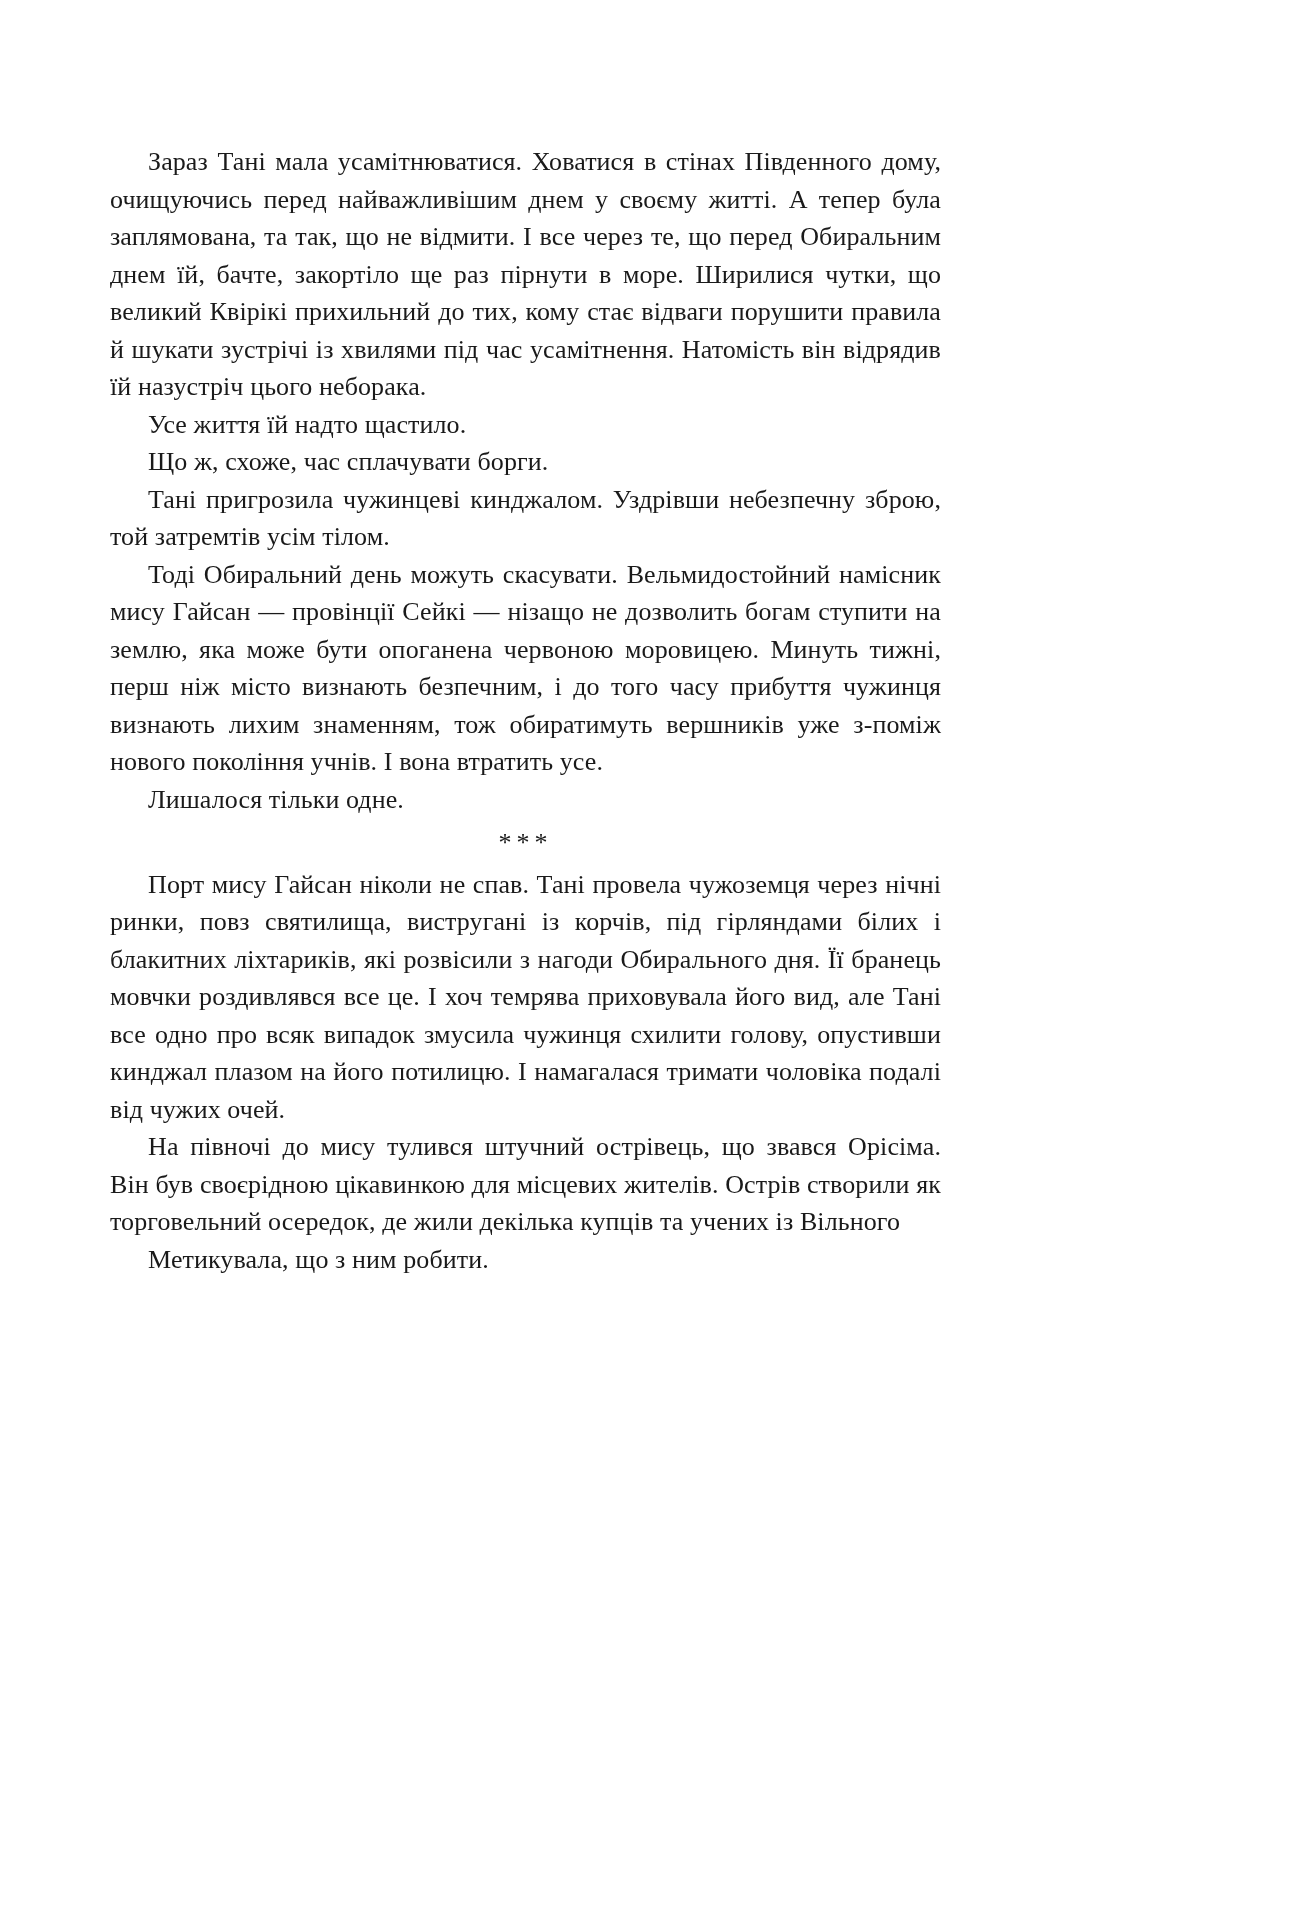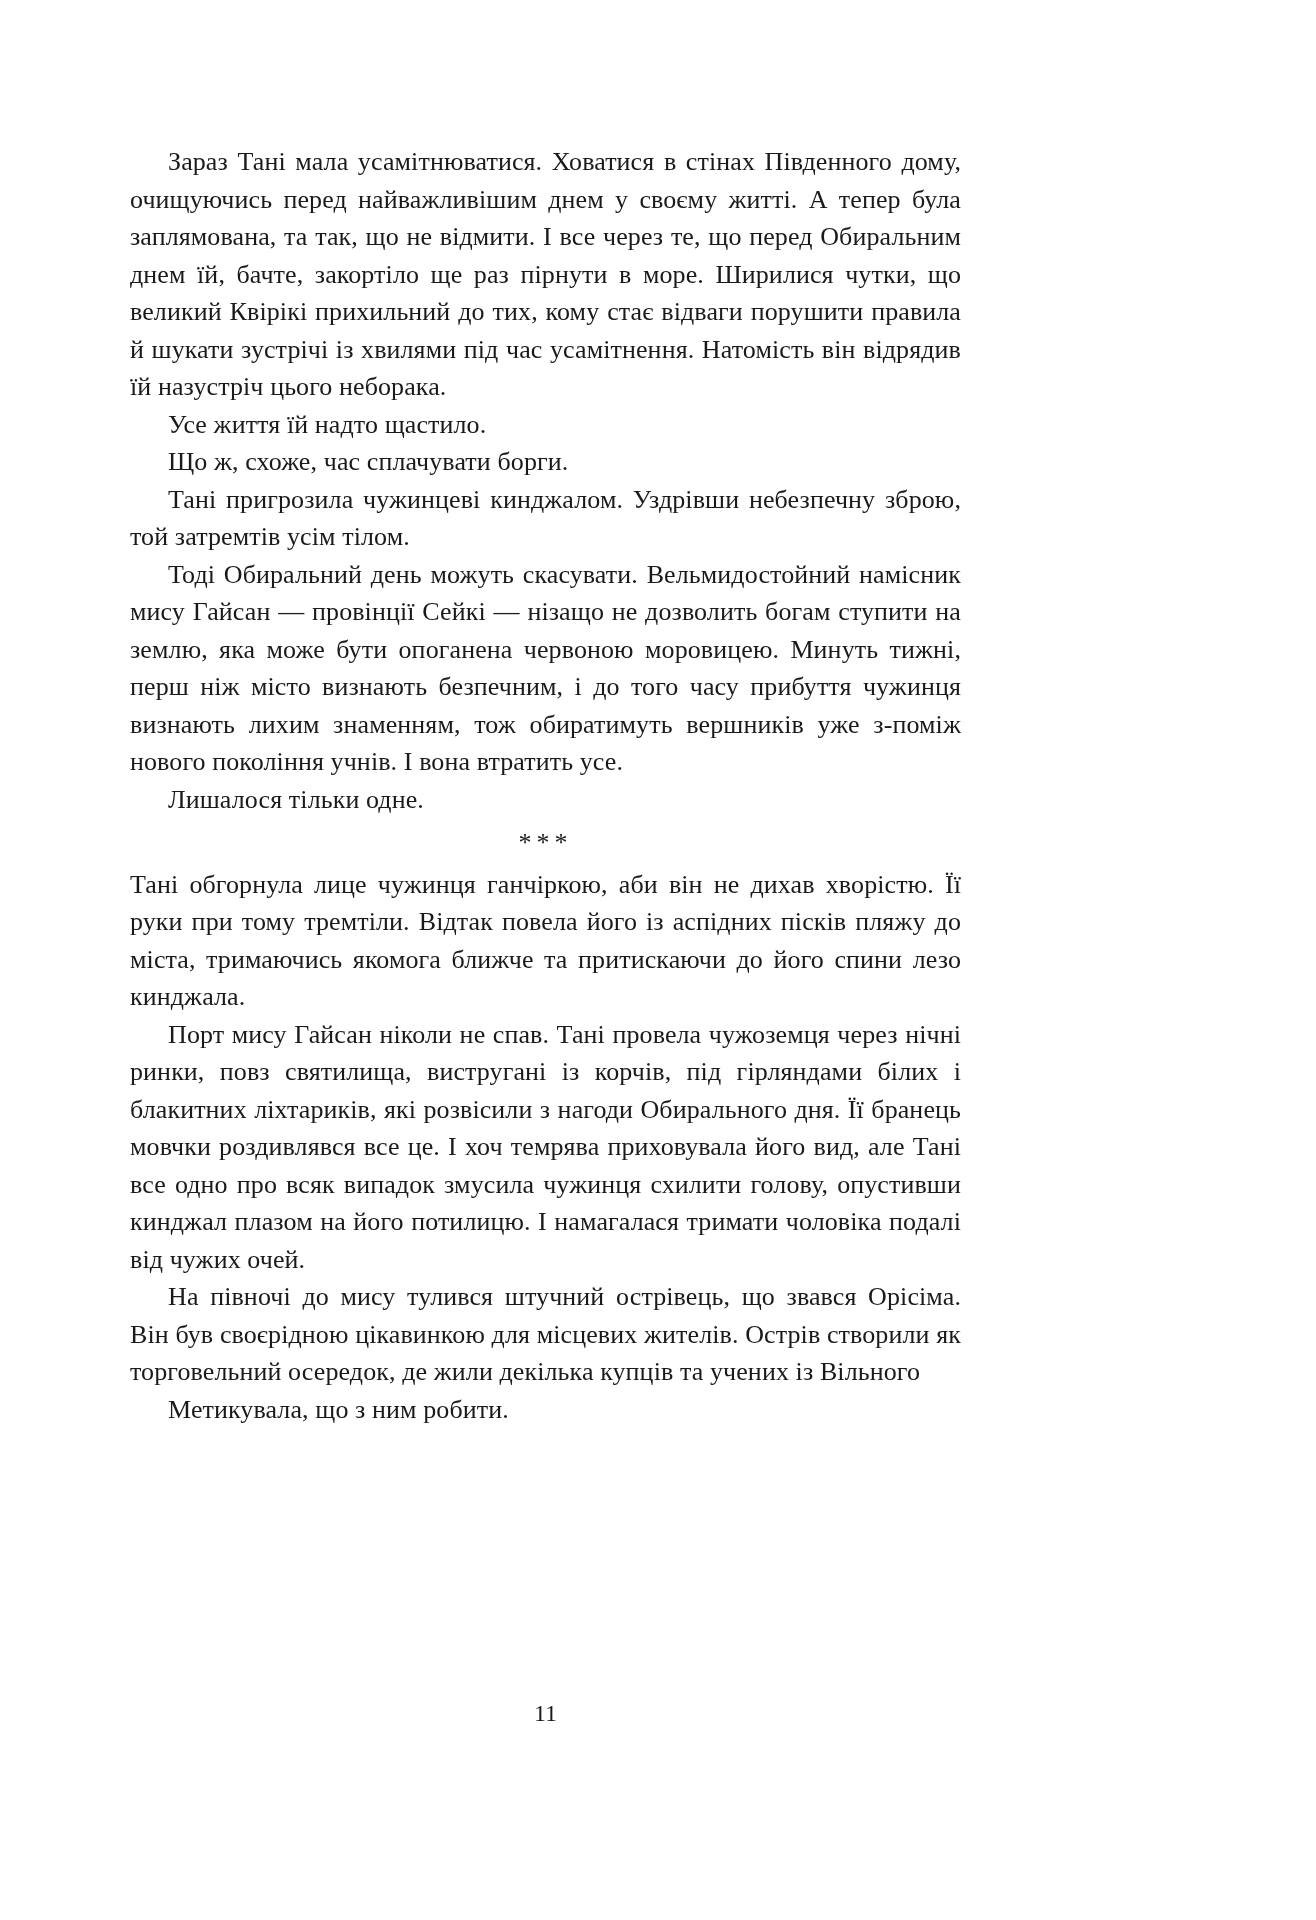--- a/index.html
+++ b/index.html
@@ -11,21 +11,20 @@
   body {
     font-family: "Liberation Serif", "DejaVu Serif", serif;
     color: #1a1a1a;
     position: relative;
     overflow: hidden;
   }
   .page {
     position: absolute;
     inset: 0;
     background: #ffffff;
-    margin-left: 20px;
   }
   .text-block {
     position: absolute;
     left: 110px;
     top: 143px;
     width: 831px;
     font-size: 26px;
     line-height: 37.5px;
     text-align: justify;
     letter-spacing: 0.1px;
@@ -60,20 +59,18 @@
   <section class="text-block">
     <p class="para">Зараз Тані мала усамітнюватися. Ховатися в стінах Південного дому, очищуючись перед найважливішим днем у своєму житті. А тепер була заплямована, та так, що не відмити. І все через те, що перед Обиральним днем їй, бачте, закортіло ще раз пірнути в море. Ширилися чутки, що великий Квірікі прихильний до тих, кому стає відваги порушити правила й шукати зустрічі із хвилями під час усамітнення. Натомість він відрядив їй назустріч цього неборака.</p>
     <p class="para">Усе життя їй надто щастило.</p>
     <p class="para">Що ж, схоже, час сплачувати борги.</p>
     <p class="para">Тані пригрозила чужинцеві кинджалом. Уздрівши небезпечну зброю, той затремтів усім тілом.</p>
     <p class="para">Тоді Обиральний день можуть скасувати. Вельмидостойний намісник мису Гайсан — провінції Сейкі — нізащо не дозволить богам ступити на землю, яка може бути опоганена червоною моровицею. Минуть тижні, перш ніж місто визнають безпечним, і до того часу прибуття чужинця визнають лихим знаменням, тож обиратимуть вершників уже з-поміж нового покоління учнів. І вона втратить усе.</p>
     <p class="para">Лишалося тільки одне.</p>
 
     <div class="separator">***</div>
 
-    <p class="para noindent">Тані обгорнула лице чужинця ганчіркою, аби він не дихав хворістю. Її руки при тому тремтіли. Відтак повела його із аспідних пісків пляжу до міста, тримаючись якомога ближче та притискаючи до його спини лезо кинджала.</p>
     <p class="para">Порт мису Гайсан ніколи не спав. Тані провела чужоземця через нічні ринки, повз святилища, вистругані із корчів, під гірляндами білих і блакитних ліхтариків, які розвісили з нагоди Обирального дня. Її бранець мовчки роздивлявся все це. І хоч темрява приховувала його вид, але Тані все одно про всяк випадок змусила чужинця схилити голову, опустивши кинджал плазом на його потилицю. І намагалася тримати чоловіка подалі від чужих очей.</p>
     <p class="para">На півночі до мису тулився штучний острівець, що звався Орісіма. Він був своєрідною цікавинкою для місцевих жителів. Острів створили як торговельний осередок, де жили декілька купців та учених із Вільного</p>
     <p class="para">Метикувала, що з ним робити.</p>
   </section>
 
-  <footer class="page-number">11</footer>
 </main>
 
 </body></html>

